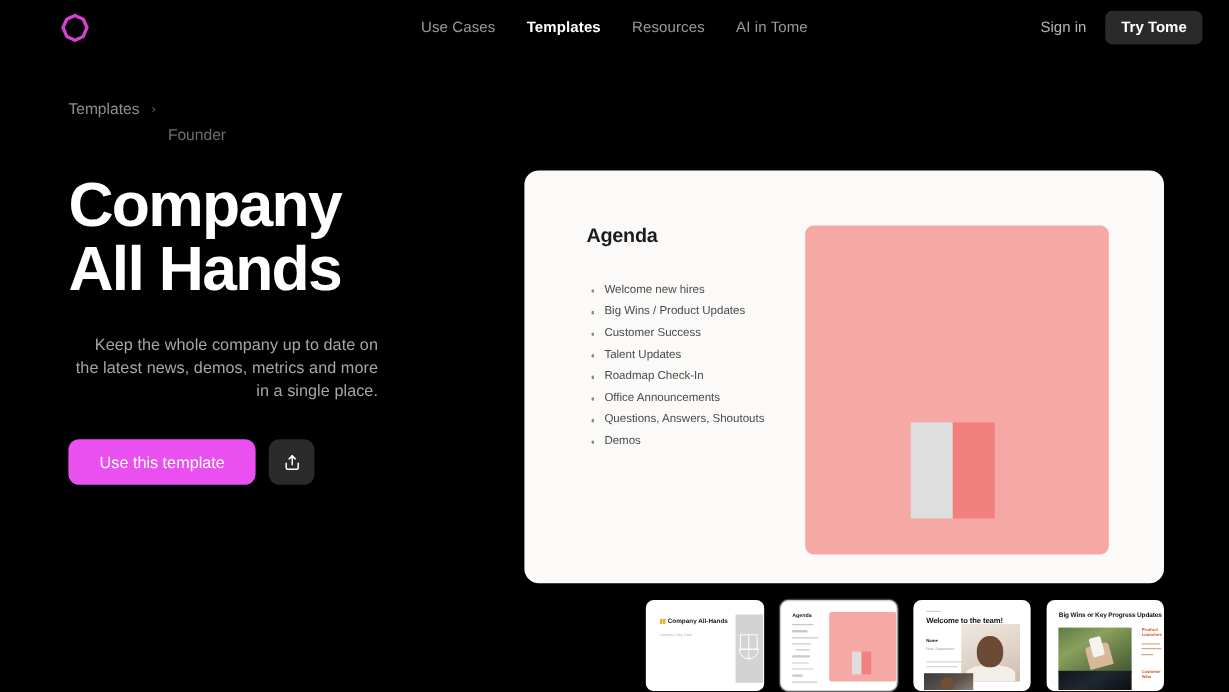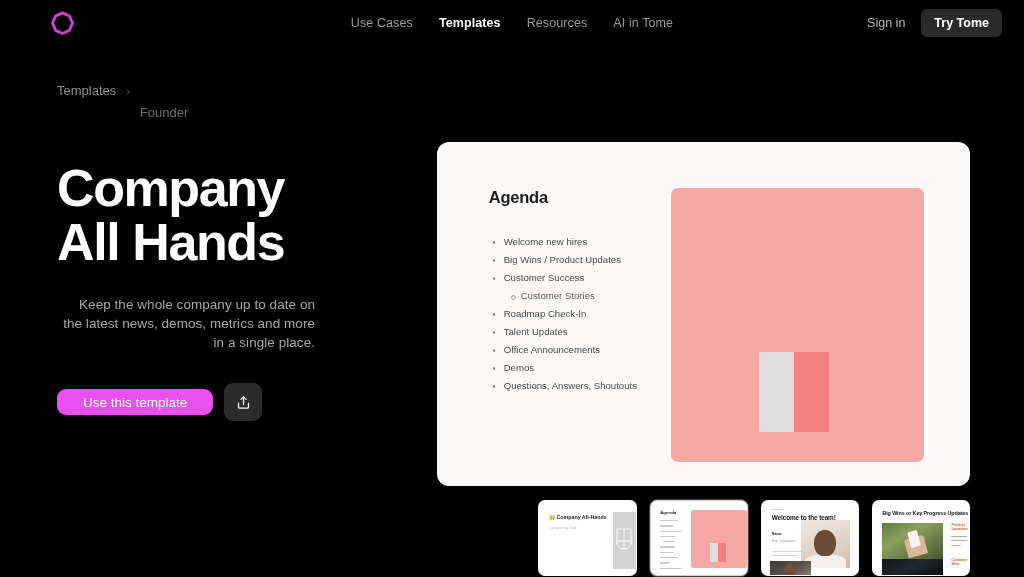--- a/index.html
+++ b/index.html
@@ -100,21 +100,20 @@
   .main {
     display: flex;
     padding: 22px 54px 0 57px;
     gap: 0;
   }
 
   .left-col {
     width: 305px;
     flex: 0 0 305px;
     padding-top: 2px;
-    margin-top: 17px;
   }
 
   .hero-title {
     font-size: 52px;
     line-height: 54px;
     font-weight: 700;
     letter-spacing: -1.4px;
     color: #ffffff;
     max-width: 290px;
   }
@@ -135,21 +134,21 @@
     align-items: center;
     gap: 11px;
   }
   .btn-primary {
     background: #ea4ff0;
     color: #ffffff;
     font-size: 13.5px;
     font-weight: 500;
     border: none;
     border-radius: 9px;
-    height: 26px;
+    height: 38px;
     padding: 0 26px;
     cursor: pointer;
     font-family: inherit;
     white-space: nowrap;
   }
   .btn-icon {
     background: #2b2b2b;
     border: none;
     border-radius: 9px;
     width: 38px;
@@ -467,26 +466,25 @@
 
   <div class="right-col">
 
     <div class="slide-card">
       <div class="slide-left">
         <div class="slide-title">Agenda</div>
         <ul class="agenda-list">
           <li>Welcome new hires</li>
           <li>Big Wins / Product Updates</li>
           <li>Customer Success</li>
-          <li class="sub">Customer Stories</li>
+          <li>Talent Updates</li>
           <li>Roadmap Check-In</li>
-          <li>Talent Updates</li>
           <li>Office Announcements</li>
+          <li>Questions, Answers, Shoutouts</li>
           <li>Demos</li>
-          <li>Questions, Answers, Shoutouts</li>
         </ul>
       </div>
       <div class="slide-figure">
         <div class="fig-bar-light"></div>
         <div class="fig-bar-dark"></div>
       </div>
     </div>
 
     <div class="thumbs">
 

